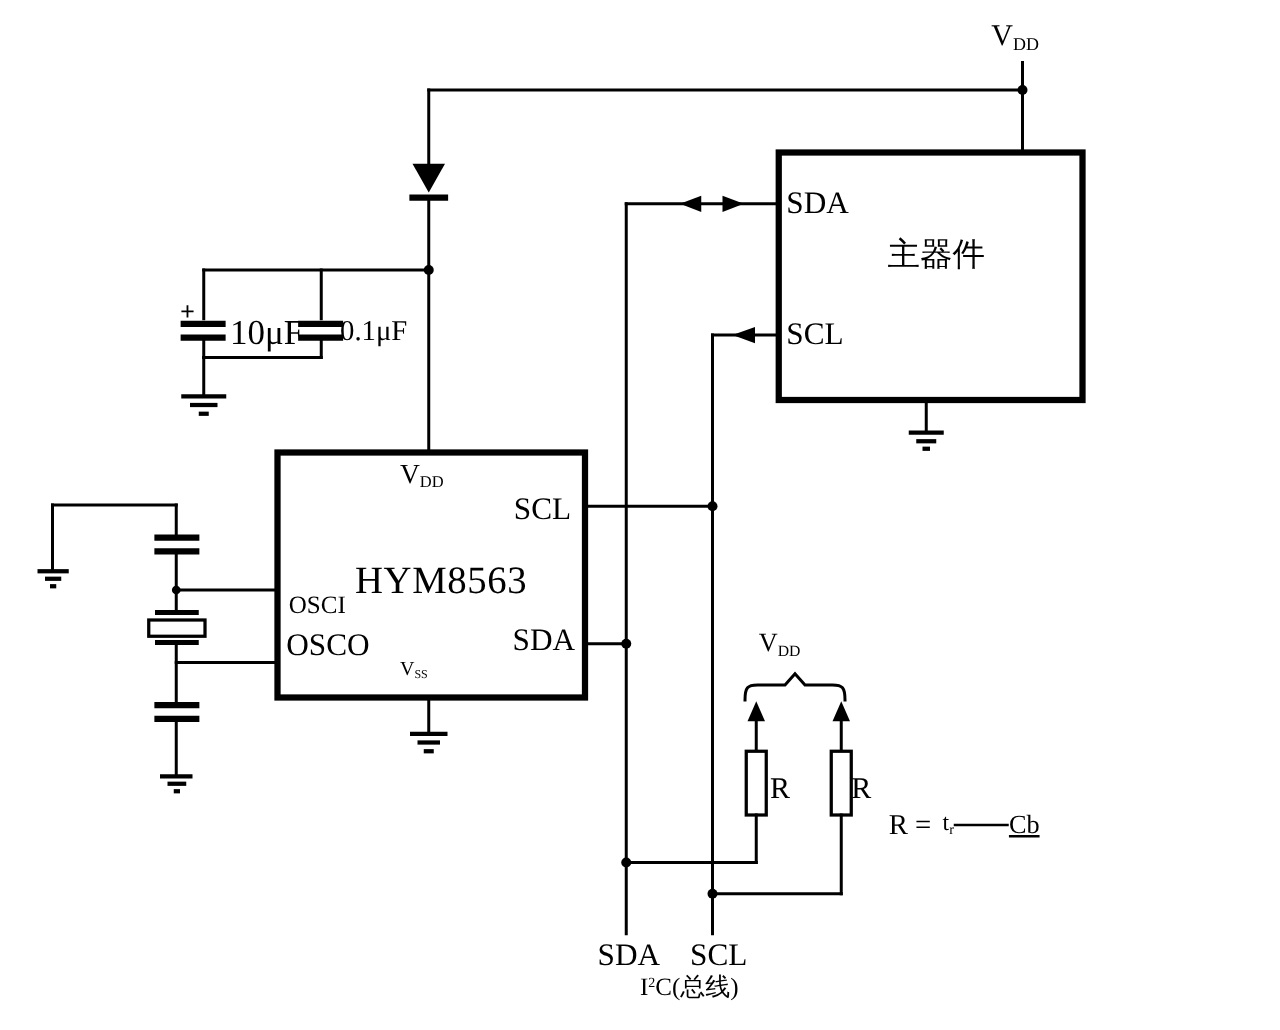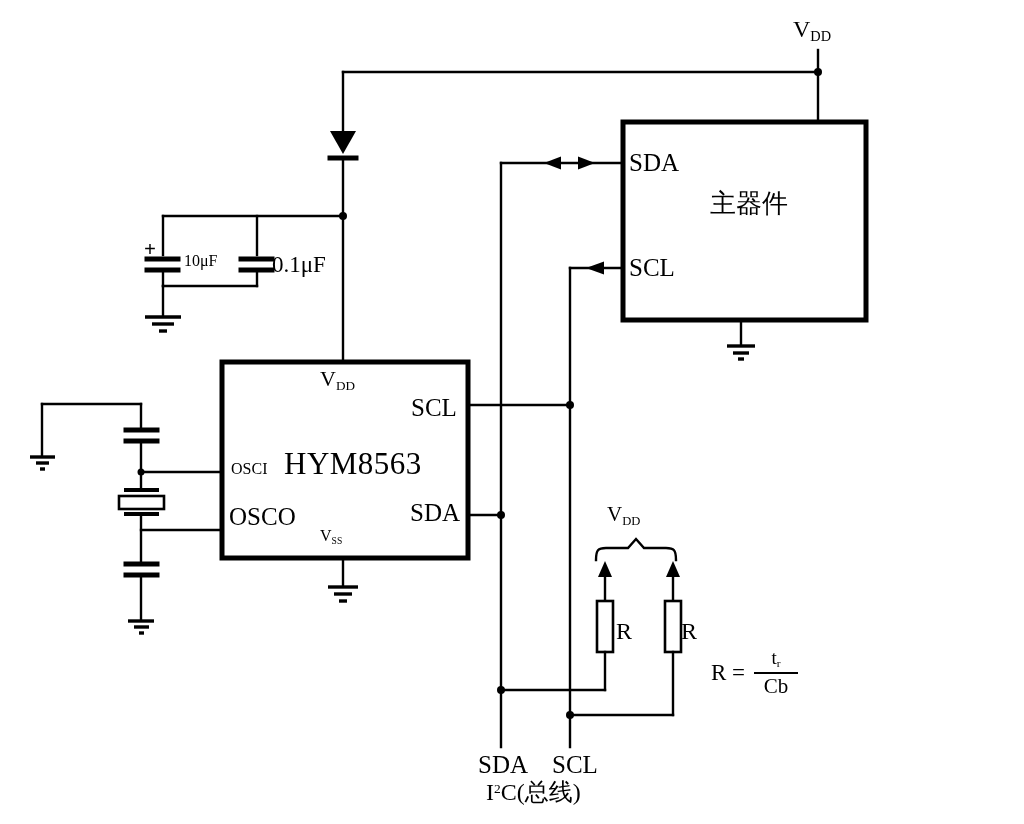--- a/index.html
+++ b/index.html
@@ -16,23 +16,23 @@
   .w5  { stroke-width:5; }
   .g   { stroke:var(--line); stroke-width:3.4; fill:none; stroke-linecap:butt; }
   .box { stroke:var(--line); stroke-width:5;  fill:none; }
   .comp{ stroke:var(--line); stroke-width:2.6; fill:var(--bg); }
   .f   { fill:var(--line); stroke:none; }
   .lbl { position:absolute; white-space:nowrap; line-height:1; }
   .sub { font-size:0.60em; vertical-align:-0.28em; }
   .sup { font-size:0.56em; vertical-align:0.55em; }
   .plus{ font-weight:bold; }
   .formula { display:flex; align-items:center; gap:9px; }
-  .frac { display:inline-flex; flex-direction:column; align-items:center; }
+  .frac { display:inline-flex; flex-direction:row; align-items:center; }
   .frac .num { font-size:19px; }
-  .frac .den { font-size:21px; }
+  .frac .den { font-size:21px;text-decoration:underline; }
   .fbar { width:44px; height:2px; background:var(--line); margin:2px 0; }
 </style>
 </head>
 <body>
 
 <div id="stage">
 
   <svg id="gfx" width="1024" height="824" viewBox="0 0 1024 824">
 
     <path class="w" d="M343,72 H818"></path>
@@ -135,41 +135,41 @@
     <circle class="f" cx="570" cy="715" r="4"></circle>
   </svg>
 
   <div class="lbl" style="left:793px;top:17px;font-size:24px"><span>V</span><span class="sub">DD</span></div>
 
   <div class="lbl" style="left:629px;top:150px;font-size:25px">SDA</div>
   <div class="lbl" style="left:710px;top:191px;font-size:26px">主器件</div>
   <div class="lbl" style="left:629px;top:255px;font-size:25px">SCL</div>
 
   <div class="lbl plus" style="left:144px;top:239px;font-size:21px">+</div>
-  <div class="lbl" style="left:184px;top:253px;font-size:16px">10μF</div>
+  <div class="lbl" style="left:184px;top:253px;font-size:28px">10μF</div>
   <div class="lbl" style="left:272px;top:253px;font-size:23px">0.1μF</div>
 
   <div class="lbl" style="left:320px;top:368px;font-size:22px"><span>V</span><span class="sub">DD</span></div>
   <div class="lbl" style="left:411px;top:395px;font-size:25px">SCL</div>
   <div class="lbl" style="left:284px;top:448px;font-size:31px;letter-spacing:0.5px">HYM8563</div>
-  <div class="lbl" style="left:231px;top:461px;font-size:16px">OSCI</div>
+  <div class="lbl" style="left:231px;top:474px;font-size:20px">OSCI</div>
   <div class="lbl" style="left:229px;top:504px;font-size:25px">OSCO</div>
   <div class="lbl" style="left:410px;top:500px;font-size:25px">SDA</div>
   <div class="lbl" style="left:320px;top:528px;font-size:16px"><span>V</span><span class="sub">SS</span></div>
 
   <div class="lbl" style="left:607px;top:504px;font-size:21px"><span>V</span><span class="sub">DD</span></div>
   <div class="lbl" style="left:616px;top:619px;font-size:24px">R</div>
   <div class="lbl" style="left:681px;top:619px;font-size:24px">R</div>
 
   <div class="lbl formula" style="left:711px;top:648px">
     <span style="font-size:23px">R =</span>
     <span class="frac">
       <span class="num"><span>t</span><span class="sub">r</span></span>
       <span class="fbar"></span>
       <span class="den">Cb</span>
     </span>
   </div>
 
   <div class="lbl" style="left:478px;top:752px;font-size:25px">SDA</div>
   <div class="lbl" style="left:552px;top:752px;font-size:25px">SCL</div>
-  <div class="lbl" style="left:486px;top:780px;font-size:24px"><span>I</span><span class="sup">2</span><span>C(总线)</span></div>
+  <div class="lbl" style="left:512px;top:780px;font-size:20px"><span>I</span><span class="sup">2</span><span>C(总线)</span></div>
 
 </div>
 
 </body></html>

